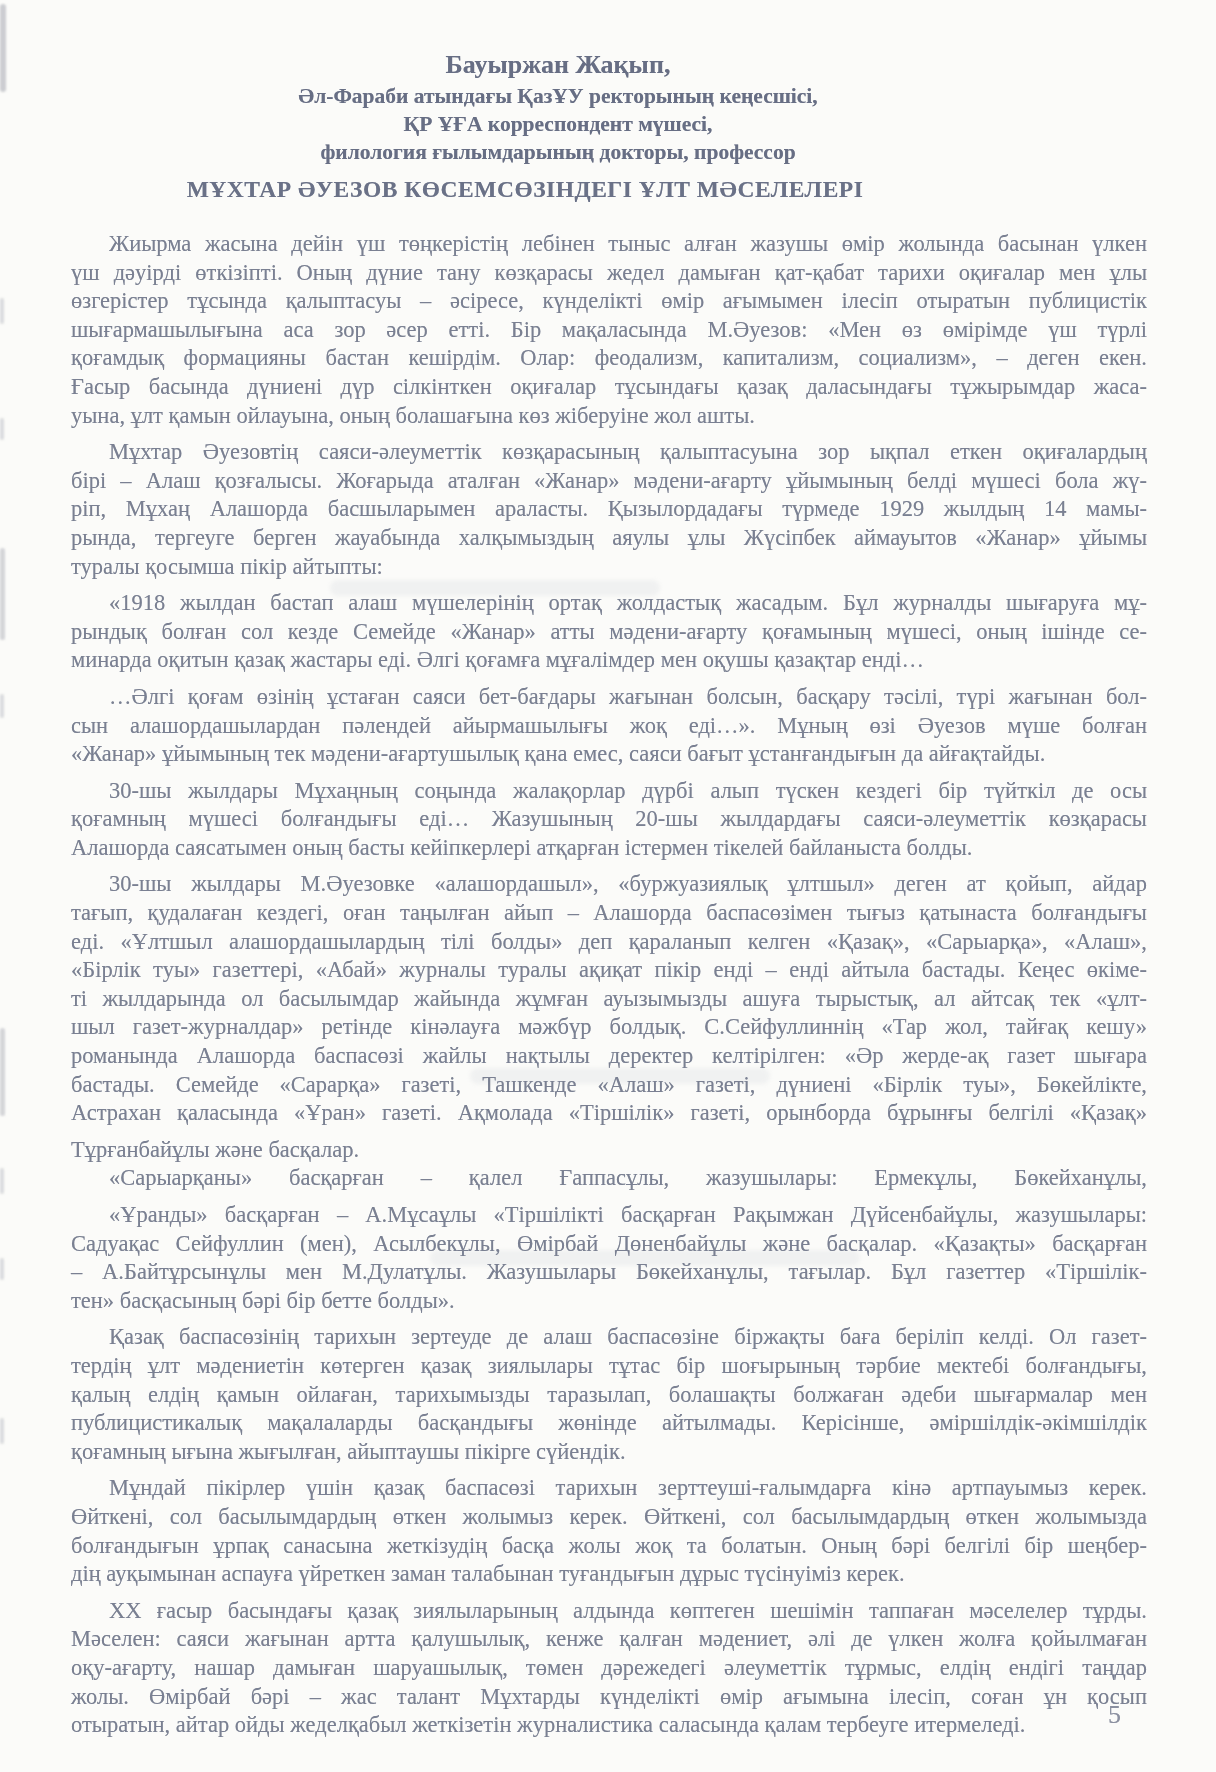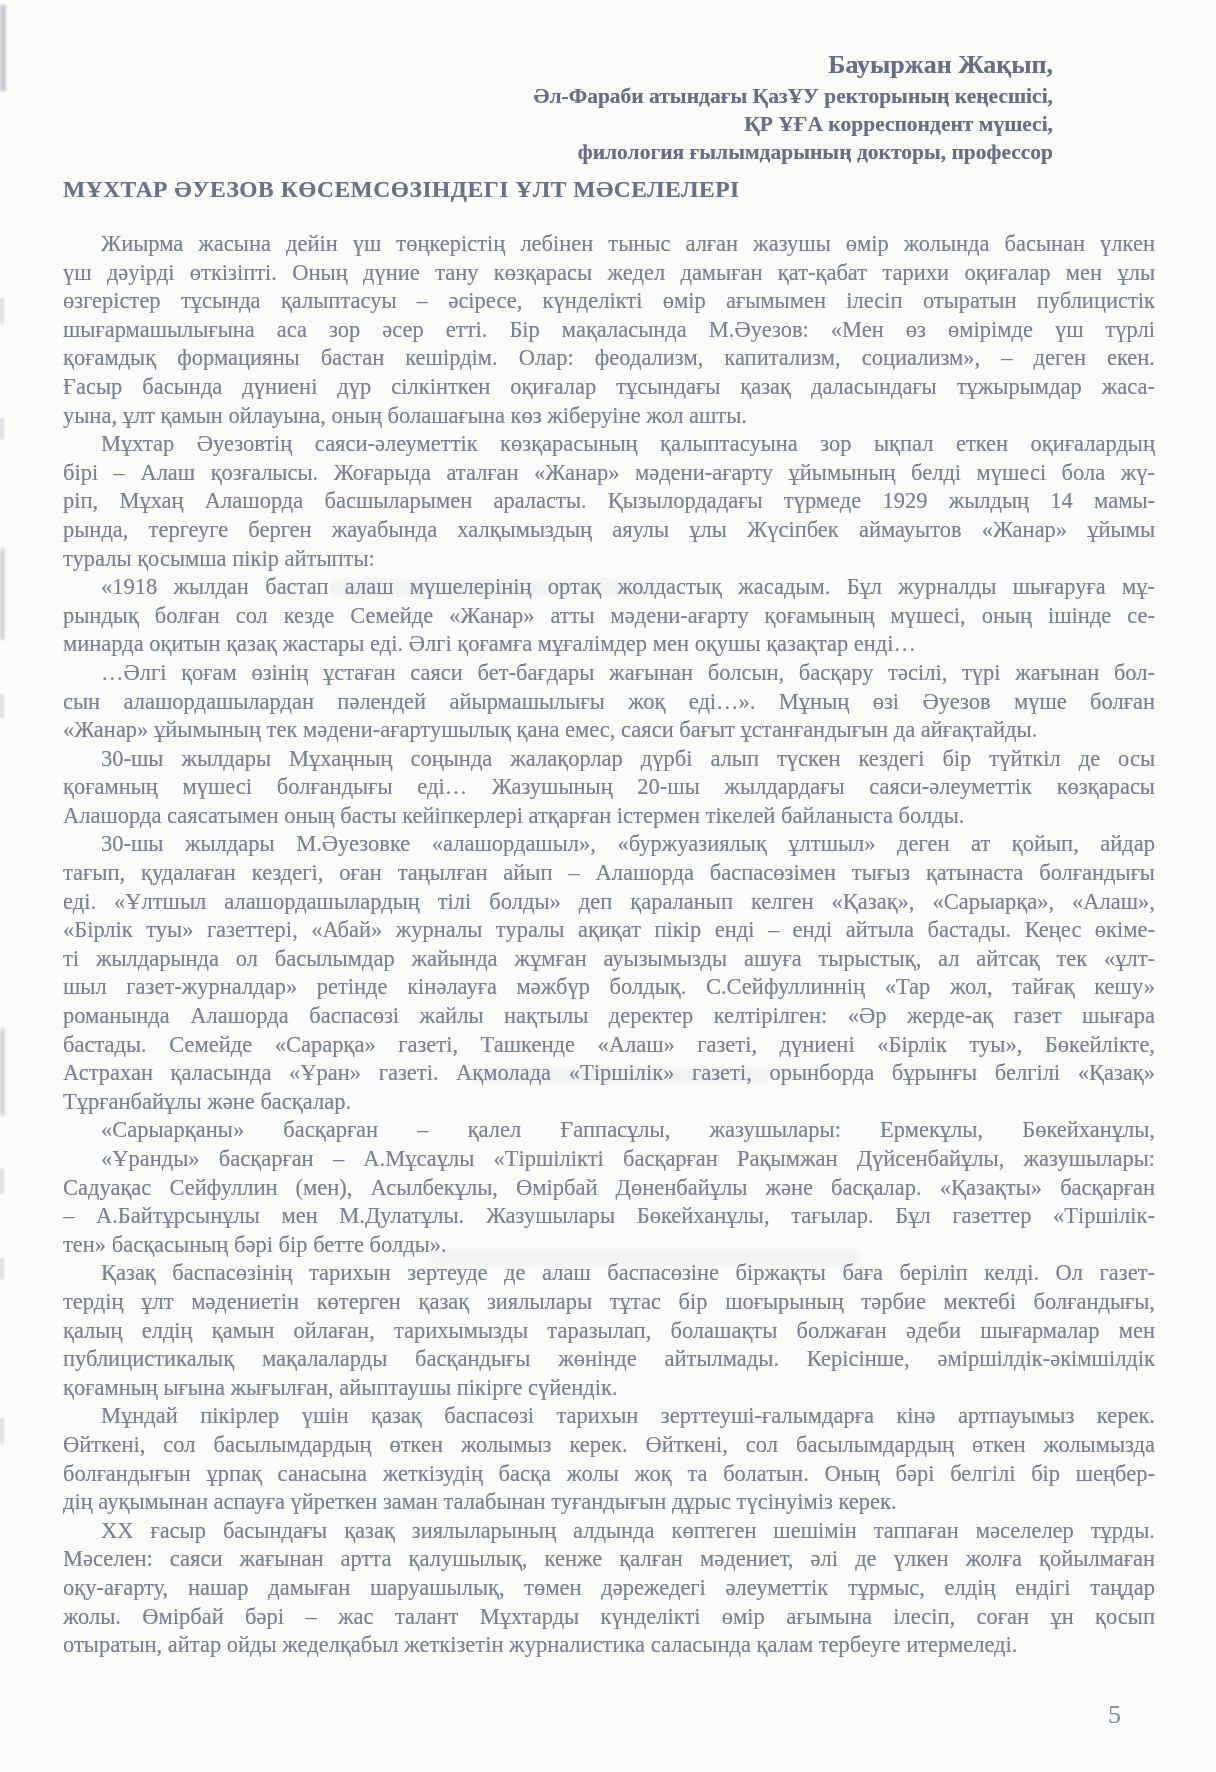--- a/index.html
+++ b/index.html
@@ -8,39 +8,39 @@
     width:1216px; height:1772px;
     margin:0 auto;
     background:#fbfbf9;
     overflow:hidden;
     font-family:"Liberation Serif","DejaVu Serif",serif;
   }
   .content {
     position:absolute; left:63px; top:48px; width:1092px;
   }
   
-  .author-block { text-align:right; padding-right:102px; color:#676e84; }
+  .author-block { text-align:center; padding-right:102px; color:#676e84; }
   .author-line {
     font-weight:bold; font-size:21.5px; line-height:28px;
     text-shadow:0 0 0.6px rgba(103,110,132,0.55);
   }
   .author-line.name { font-size:26px; line-height:34px; }
   
   .doc-title {
     margin-top:8px; margin-bottom:26px;
     padding-right:168px;
-    text-align:left;
+    text-align:center;
     font-weight:bold; font-size:23.5px; line-height:30px;
     letter-spacing:0.5px;
     color:#6a7187;
     text-shadow:0 0 0.6px rgba(106,113,135,0.55);
   }
   
   .doc-body { color:#7a8092; font-size:22.5px; }
-  .para { margin:0; }
+  .para { margin:8px; }
   .line {
     line-height:28.6px;
     text-align:justify; text-align-last:justify;
     text-shadow:0 0 0.6px rgba(122,128,146,0.5);
     white-space:normal;
   }
   .line.first { text-indent:38px; }
   .line.last { text-align-last:left; }
   
   .page-number {

